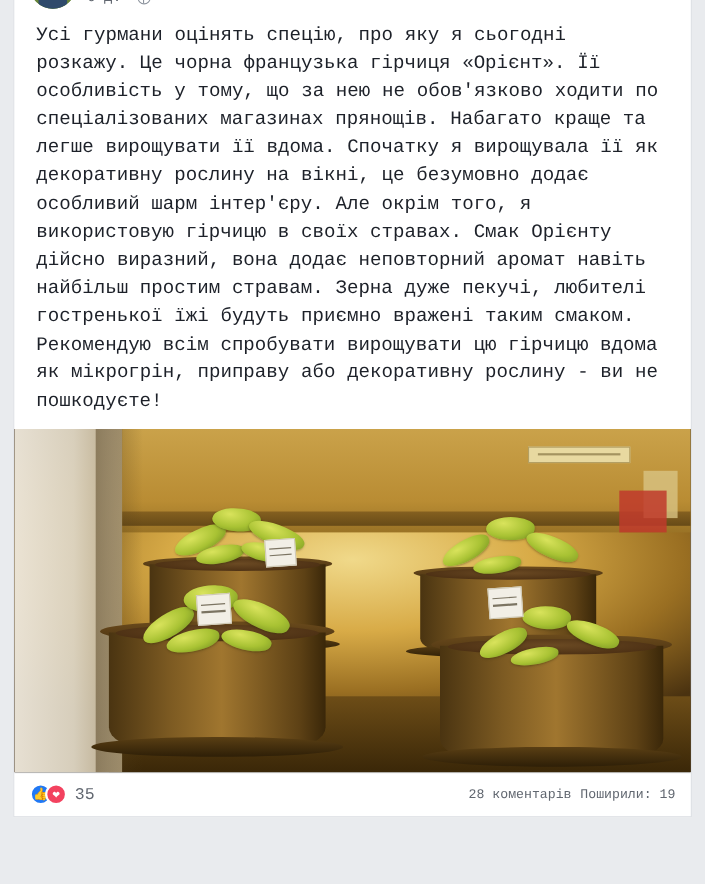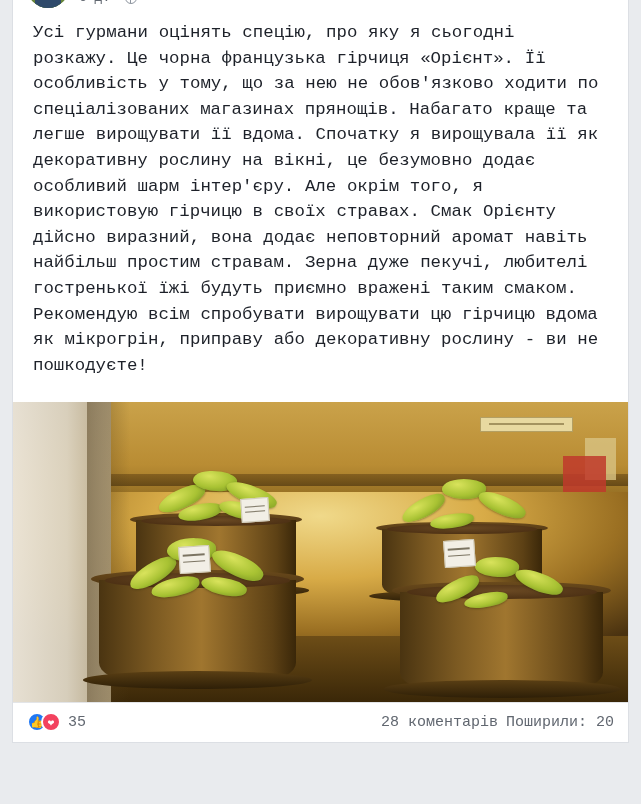--- a/index.html
+++ b/index.html
@@ -140,21 +140,21 @@
     top: 50%;
     left: 0;
     right: 0;
     height: 1px;
     margin-top: -0.5px;
     background: #8d949e;
   }
 
   
   .post-body {
-    padding: 8px 20px 24px 20px;
+    padding: 8px 20px 12px 20px;
     font-size: 17.4px;
     line-height: 25.6px;
     color: #1d2129;
     text-align: left;
     word-spacing: 0.2px;
   }
 
   
   .post-photo {
     position: relative;
@@ -348,21 +348,21 @@
   .reaction-love {
     background: #f3425f;
     margin-left: -6px;
   }
   .reaction-count {
     margin-left: 7px;
     font-size: 15px;
     color: #616770;
   }
   .footer-right {
-    font-size: 15px;
+    font-size: 12px;
     color: #616770;
     display: flex;
     align-items: center;
   }
   .footer-right span + span {
     margin-left: 8px;
   }
 </style>
 </head>
 <body>
@@ -462,18 +462,18 @@
     </div>
 
     <div class="post-footer">
       <div class="reactions">
         <span class="reaction-icon reaction-like">👍</span>
         <span class="reaction-icon reaction-love">❤</span>
         <span class="reaction-count">35</span>
       </div>
       <div class="footer-right">
         <span>28 коментарів</span>
-        <span>Поширили: 20</span>
+        <span>Поширили: 19</span>
       </div>
     </div>
 
   </div>
 </div>
 
 </body></html>

